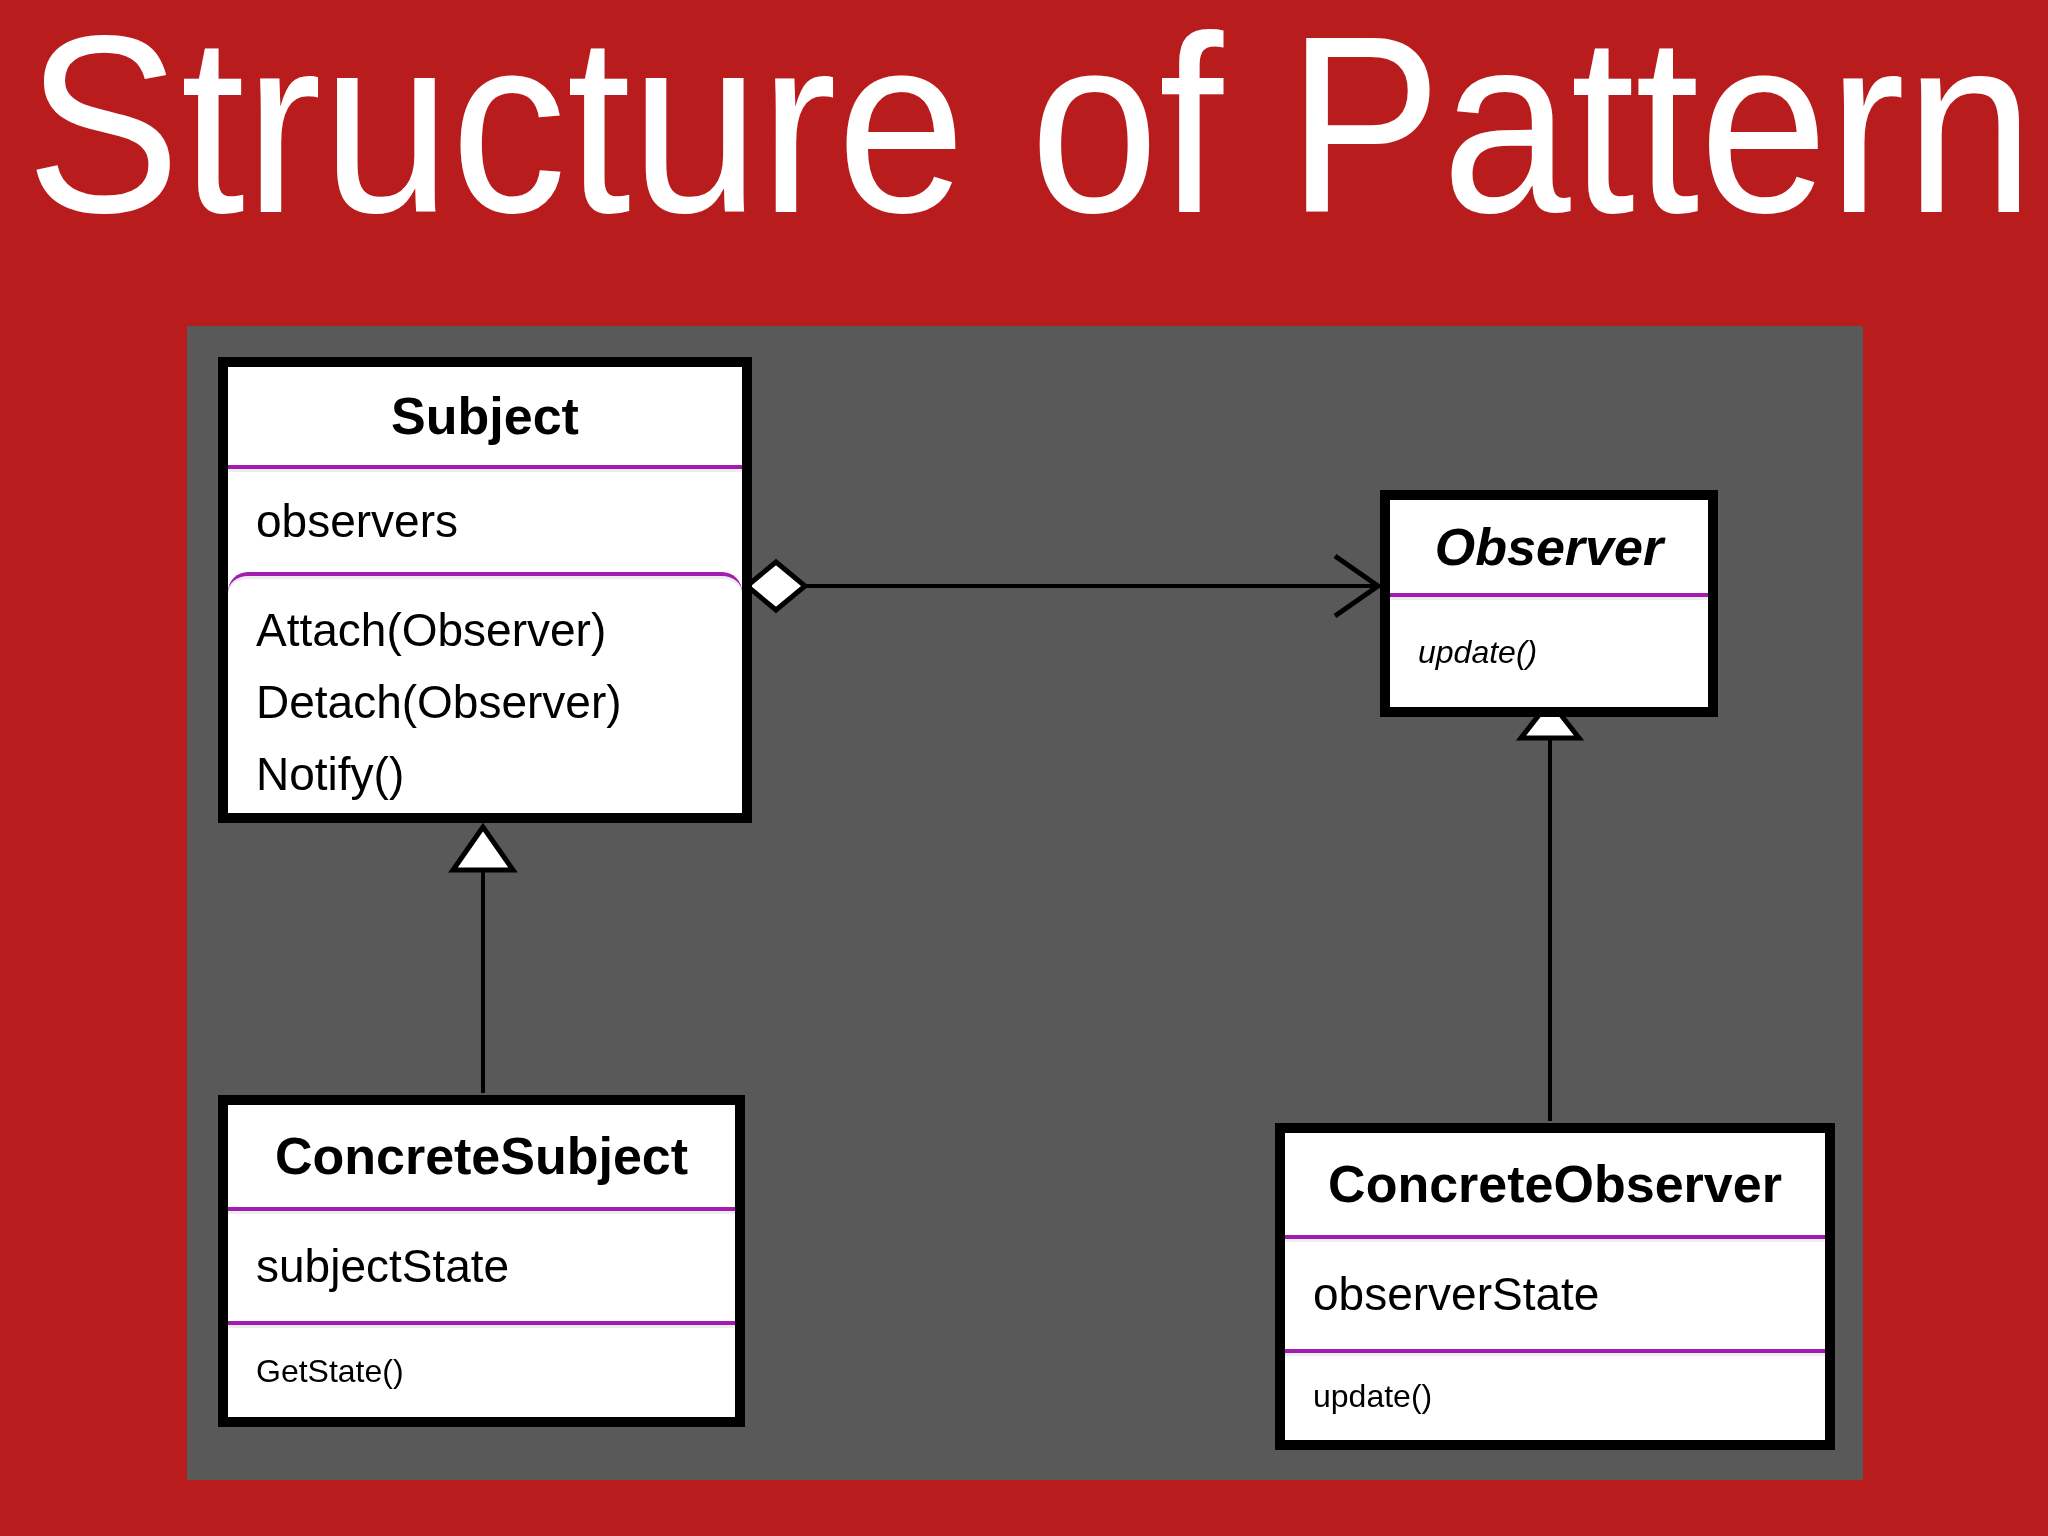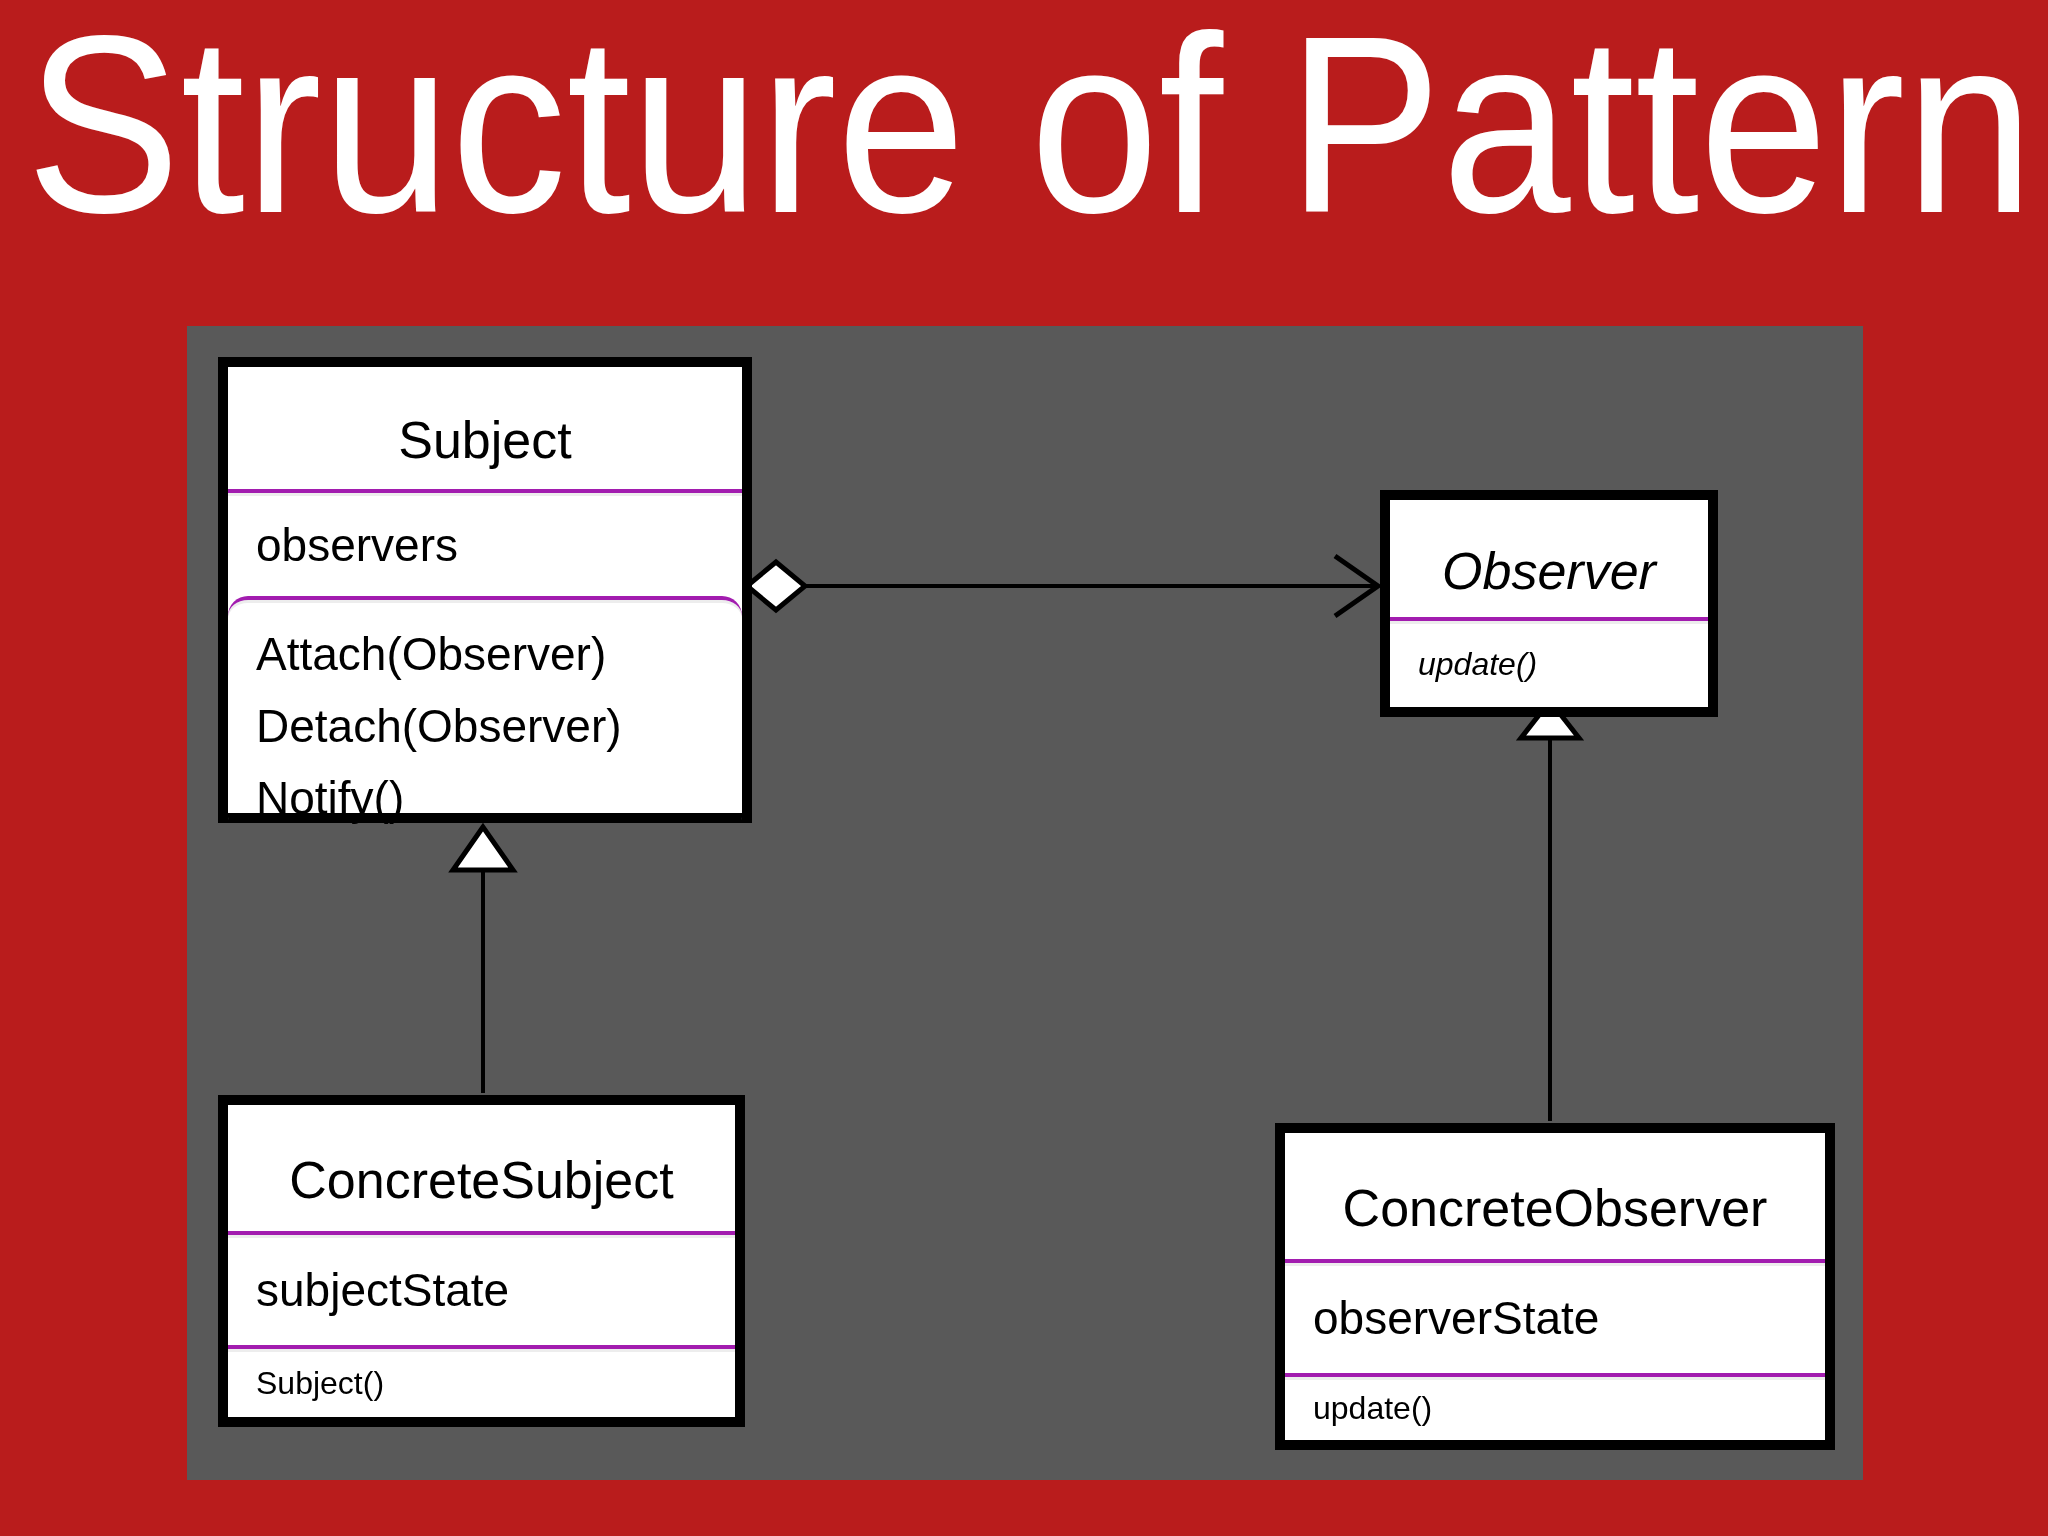--- a/index.html
+++ b/index.html
@@ -45,24 +45,23 @@
     border: 10px solid #000000;
     display: flex;
     flex-direction: column;
     color: #000000;
     z-index: 3;
   }
   .uml-title {
     display: flex;
     align-items: center;
     justify-content: center;
-    font-weight: normal;
+    font-weight: bold;
     font-size: 52px;
     flex: 0 0 auto;
-    margin-top: 24px;
   }
   .uml-compartment {
     border-top: 4px solid #a21caf;
     box-shadow: inset 0 3px 0 #ededed;
   }
   .uml-attr {
     display: flex;
     align-items: center;
     padding-left: 28px;
     font-size: 46px;
@@ -140,21 +139,21 @@
   </div>
 
   <div class="uml-class" id="class-observer">
     <div class="uml-title italic">Observer</div>
     <div class="uml-compartment uml-method-single italic">update()</div>
   </div>
 
   <div class="uml-class" id="class-concrete-subject">
     <div class="uml-title">ConcreteSubject</div>
     <div class="uml-compartment uml-attr">subjectState</div>
-    <div class="uml-compartment uml-method-single">Subject()</div>
+    <div class="uml-compartment uml-method-single">GetState()</div>
   </div>
 
   <div class="uml-class" id="class-concrete-observer">
     <div class="uml-title">ConcreteObserver</div>
     <div class="uml-compartment uml-attr">observerState</div>
     <div class="uml-compartment uml-method-single">update()</div>
   </div>
 
 </div>
 

